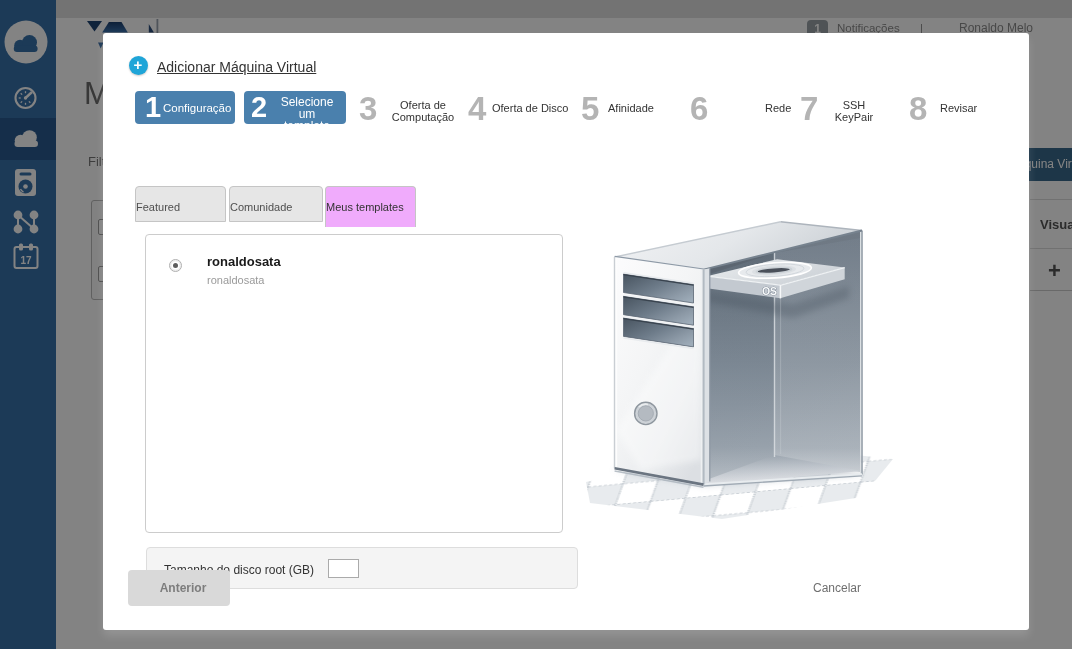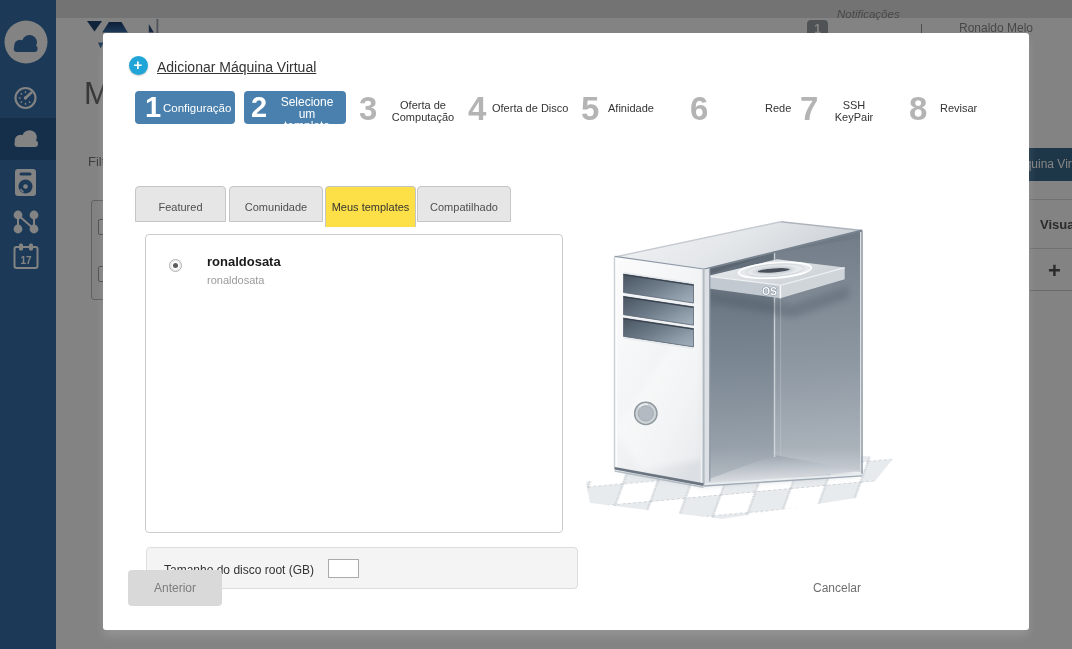--- a/index.html
+++ b/index.html
@@ -30,34 +30,34 @@
   border-radius:3px;box-shadow:0 6px 10px rgba(255,255,255,0.14);}
 #mplus{position:absolute;left:25.5px;top:22.5px;width:19px;height:19px;border-radius:50%;
   background:#1fa5d8;color:#fff;font-size:15px;font-weight:bold;text-align:center;line-height:18px;
   box-shadow:0 1px 2px rgba(0,0,0,0.22);}
 #mtitle{position:absolute;left:54px;top:26px;font-size:14px;color:#333;text-decoration:underline;}
 .stepbox{position:absolute;top:58px;height:33px;background:#4a80ad;border-radius:4px;color:#fff;}
 .stepnum{position:absolute;top:59px;color:#b4b4b4;font-size:33px;font-weight:bold;line-height:33px;}
 .steplab{position:absolute;color:#333;font-size:11px;text-align:center;line-height:11.5px;white-space:nowrap;}
 #instr{position:absolute;left:35px;top:122px;font-size:11px;color:#333;}
 .tab{position:absolute;top:153px;height:34px;background:#e6e6e6;border:1px solid #c5c5c5;
-  border-radius:4px 4px 0 0;color:#4f4f4f;font-size:11px;text-align:center;line-height:41px;white-space:nowrap;overflow:hidden;}
-.tabactive{background:#fde047;border-bottom:none;height:40px;color:#333;line-height:41px;}
+  border-radius:4px 4px 0 0;color:#4f4f4f;font-size:11px;line-height:41px;white-space:nowrap;overflow:hidden;}
+.tabactive{background:#f0abfc;border-bottom:none;height:40px;color:#333;line-height:41px;}
 #lpanel{position:absolute;left:42px;top:201px;width:416px;height:297px;border:1px solid #ccc;border-radius:4px;}
 #radio{position:absolute;left:66px;top:226px;width:11px;height:11px;border:1px solid #b0b0b0;
   border-radius:50%;background:#fff;box-shadow:inset 0 0 0 1.5px #ededed;}
 #radio::after{content:"";position:absolute;left:2.8px;top:2.8px;width:5.4px;height:5.4px;border-radius:50%;background:#5c5c5c;}
 #tname{position:absolute;left:104px;top:221px;font-size:13px;font-weight:bold;color:#1a1a1a;}
 #tsub{position:absolute;left:104px;top:241px;font-size:11px;color:#9a9a9a;}
 #gbox{position:absolute;left:43px;top:514px;width:430px;height:40px;background:#f4f4f4;
   border:1px solid #ddd;border-radius:4px;}
 #glabel{position:absolute;left:17px;top:15px;font-size:12px;color:#333;}
 #ginput{position:absolute;left:181px;top:11px;width:29px;height:17px;background:#fff;border:1px solid #aaa;}
 #banterior{position:absolute;left:25px;top:537px;width:94px;height:36px;background:#d9d9d9;
-  border-radius:4px;color:#7d7d7d;font-weight:normal;font-size:12px;text-align:center;line-height:36px;}
+  border-radius:4px;color:#7d7d7d;font-weight:bold;font-size:12px;text-align:center;line-height:36px;padding-left:8px;}
 #bcancel{position:absolute;left:710px;top:548px;color:#6f6f6f;font-weight:normal;font-size:12px;}
 #bnext{position:absolute;left:805px;top:537px;width:90px;height:36px;background:#4583ad;
   border-radius:4px;color:#fff;font-weight:bold;font-size:12px;text-align:center;line-height:36px;}
 </style>
 </head>
 <body>
 <div id="page">
   <div id="topband"></div>
   <div id="header"></div>
 
@@ -67,21 +67,21 @@
       <stop offset="0" stop-color="#1c3f6e"></stop>
           <stop offset="1" stop-color="#3a72ae"></stop>
     </linearGradient>
       </defs>
     <polygon points="31,21 46,21 38.5,31.5" fill="#1e4473"></polygon>
     <polygon points="52.9,22.1 65.5,22.1 71.8,32.6 46.2,32.6" fill="url(#glogo)"></polygon>
     <polygon points="92.8,24 97.9,32.6 92.8,32.6" fill="#2d4f7e"></polygon>
     <rect x="100.5" y="19" width="1.8" height="14" fill="#9aa4b0"></rect>
     <polygon points="42,42.5 47.5,42.5 44.7,48.5" fill="#3a6ea8"></polygon>
   </svg>
-  <div class="hdrtxt" style="left:837px;top:8px;font-style:italic;">Notificações</div>
+  <div class="hdrtxt" style="left:837px;top:22px;">Notificações</div>
   <div class="hdrtxt" style="left:920px;top:22px;">|</div>
   <div class="hdrtxt" style="left:959px;top:21px;font-size:12px;">Ronaldo Melo</div>
   <div class="abs" style="left:807px;top:20px;width:21px;height:19px;background:#9aa2a8;border-radius:4px;color:#fff;font-size:12px;font-weight:bold;text-align:center;line-height:19px;">1</div>
   <div id="heading-m">M</div>
   <div id="filt">Filtrar</div>
   <div id="fpanel"></div>
   <div class="fcheck" style="left:98px;top:219px;"></div>
   <div class="fcheck" style="left:98px;top:266px;"></div>
   <div id="rbtn">
       <span style="position:absolute;left:18px;">Máquina Virtual</span>
@@ -165,21 +165,20 @@
   <div class="stepnum" style="left:587px;">6</div>
   <div class="steplab" style="left:624px;top:70px;padding-left:38px;">Rede</div>
   <div class="stepnum" style="left:697px;">7</div>
   <div class="steplab" style="left:725px;top:67px;width:52px;white-space:normal;">SSH<br>KeyPair</div>
   <div class="stepnum" style="left:806px;">8</div>
   <div class="steplab" style="left:837px;top:70px;">Revisar</div>
 
   <div class="tab" style="left:32px;width:89px;">Featured</div>
   <div class="tab" style="left:126px;width:92px;">Comunidade</div>
   <div class="tab tabactive" style="left:222px;width:89px;">Meus templates</div>
-  <div class="tab" style="left:314px;width:92px;">Compatilhado</div>
   <div id="lpanel"></div>
   <div id="radio"></div>
   <div id="tname">ronaldosata</div>
   <div id="tsub">ronaldosata</div>
 
   <svg id="tower" class="abs" style="left:0;top:0;" width="926" height="597" viewBox="103 33 926 597">
     <defs>
       <linearGradient id="gwallL" x1="0" y1="0" x2="0" y2="1">
         <stop offset="0" stop-color="#5d6975"></stop>
           <stop offset="0.5" stop-color="#7e8a96"></stop>

